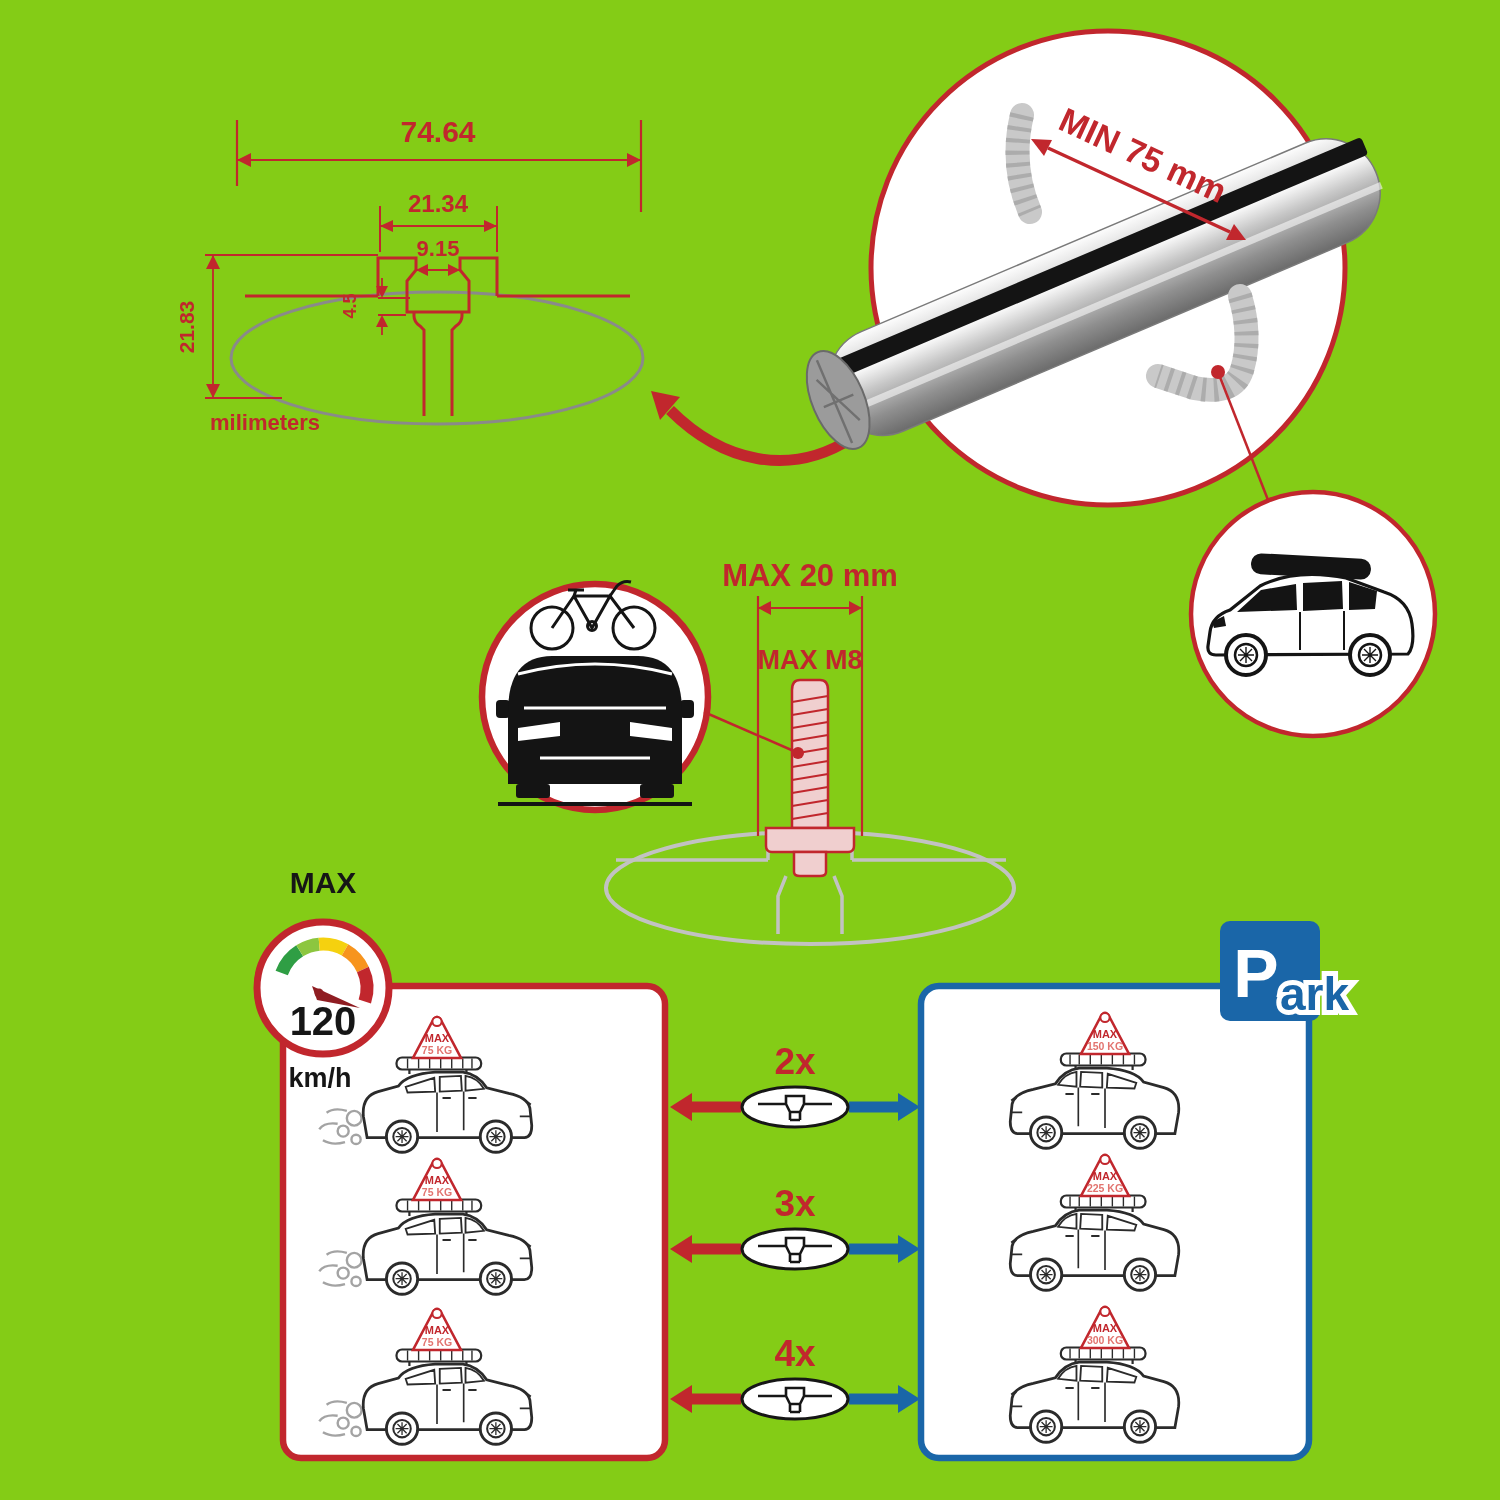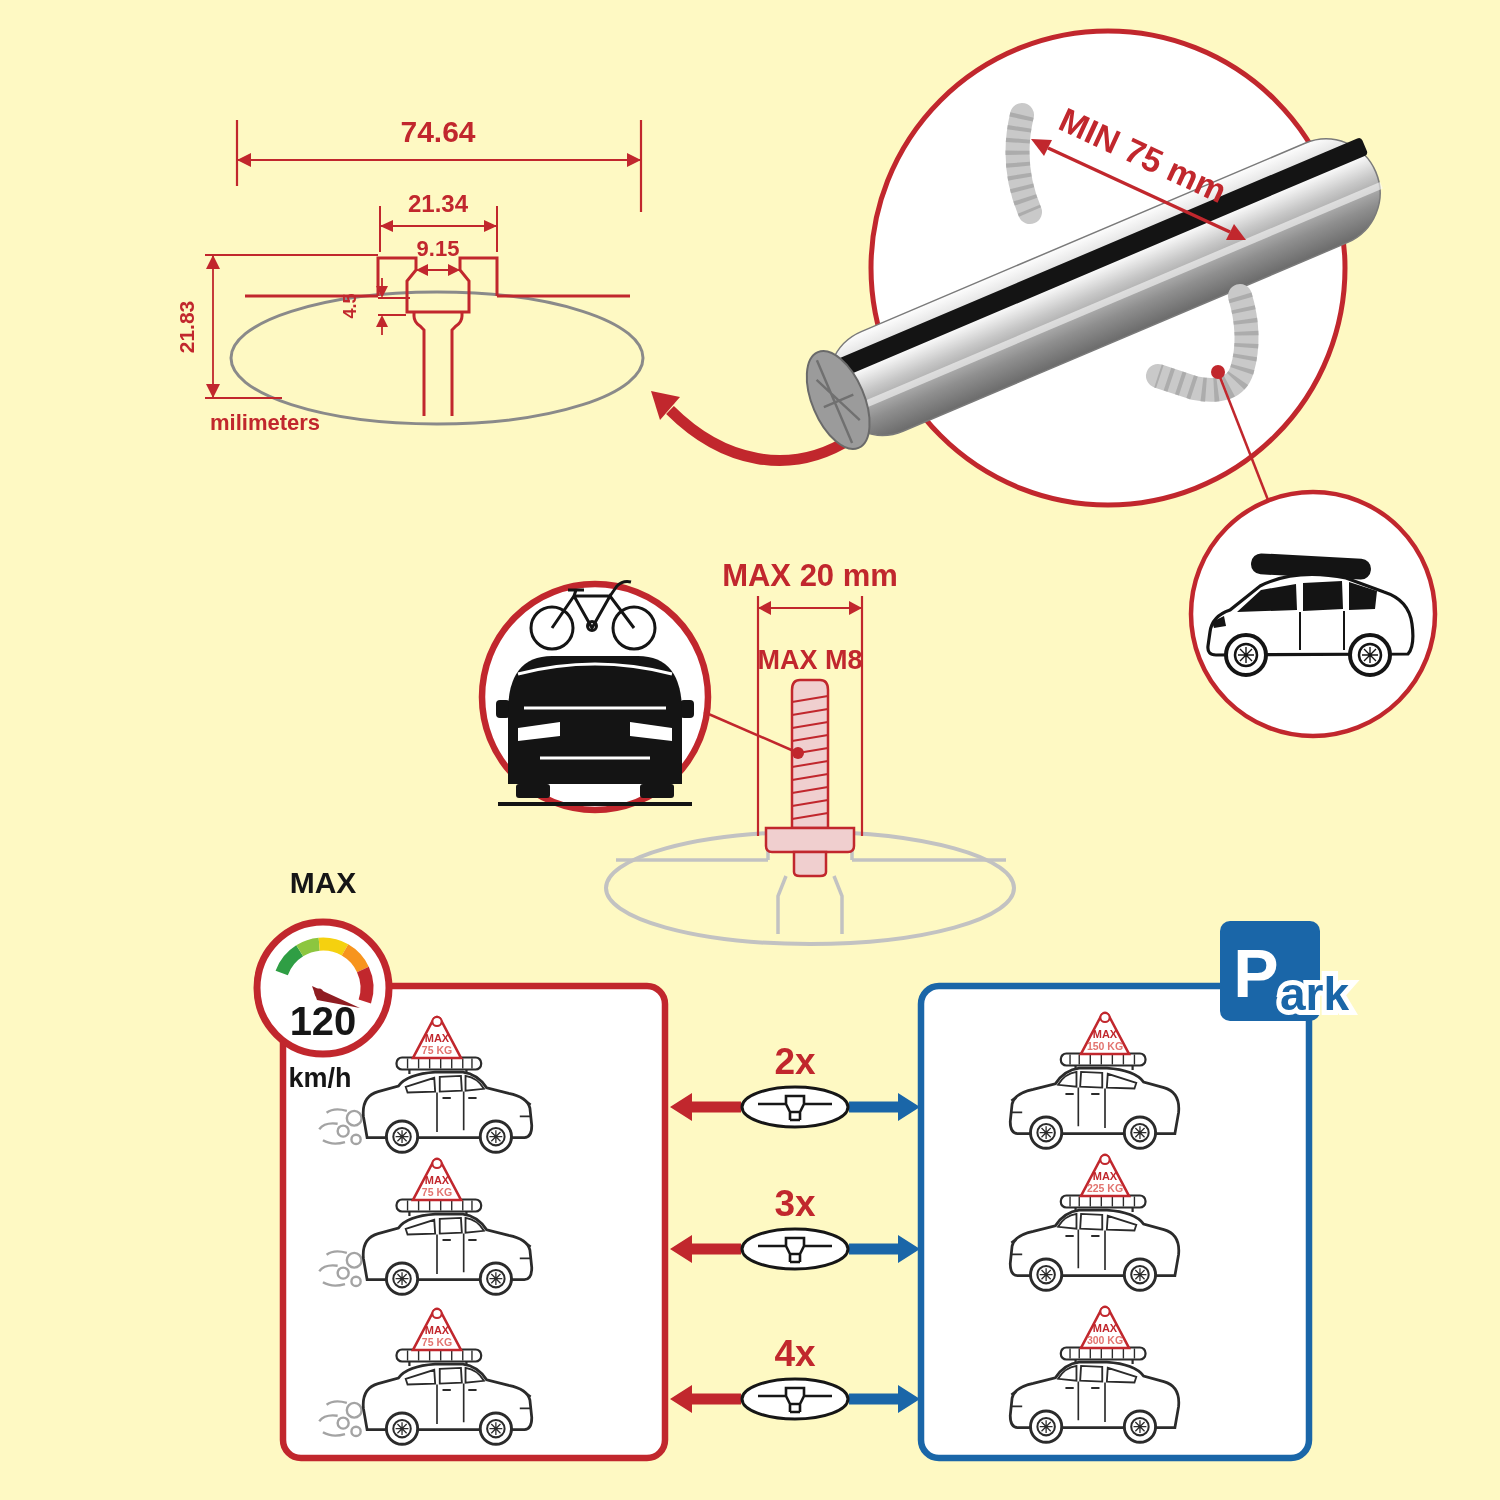--- a/index.html
+++ b/index.html
@@ -1,16 +1,16 @@
 <!DOCTYPE html>
 <html><head>
 <meta charset="utf-8">
 <style>
   html,body{margin:0;padding:0;background:#fff;}
-  .canvas{position:relative;width:1500px;height:1500px;background:#fef9c3;overflow:hidden;
+  .canvas{position:relative;width:1500px;height:1500px;background:#84cc16;overflow:hidden;
           font-family:"Liberation Sans", sans-serif;}
   svg{position:absolute;left:0;top:0;}
   text{font-family:"Liberation Sans", sans-serif;}
   .redtxt{fill:#c1272d;font-weight:bold;}
   .blktxt{fill:#161616;font-weight:bold;}
   .bluetxt{fill:#1a66a8;font-weight:bold;}
   .whitetxt{fill:#ffffff;font-weight:bold;}
   .signmax{fill:#c1272d;font-weight:bold;}
   .signload{fill:#e2746f;font-weight:bold;}
 </style>

